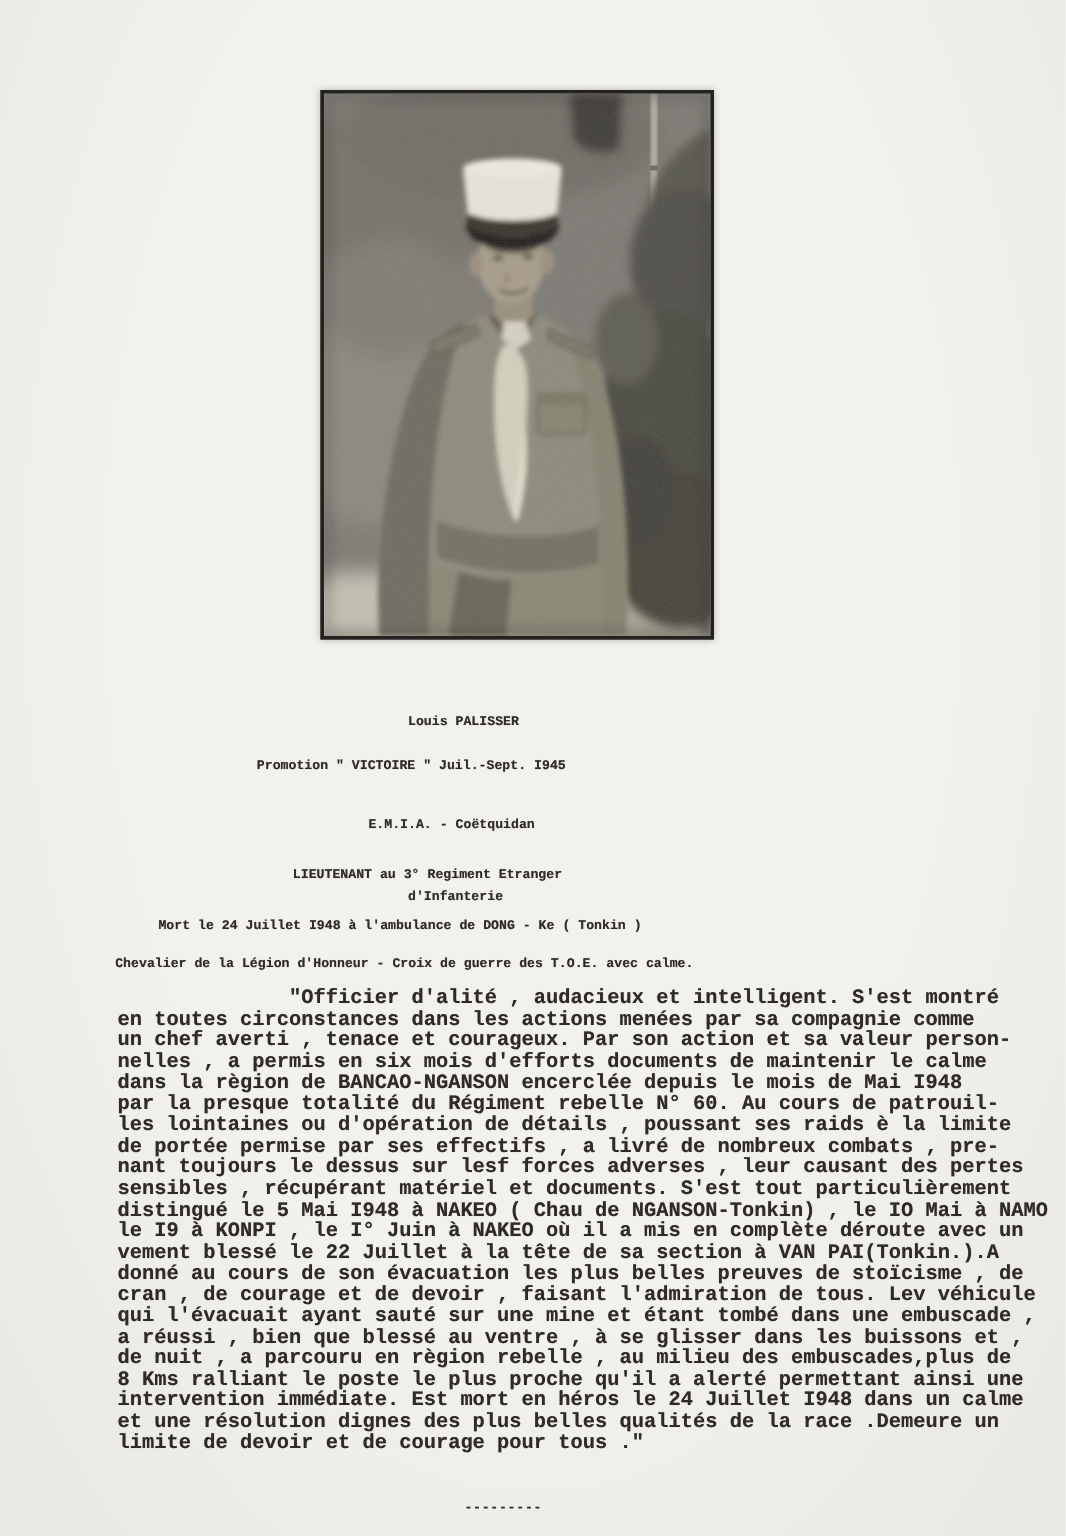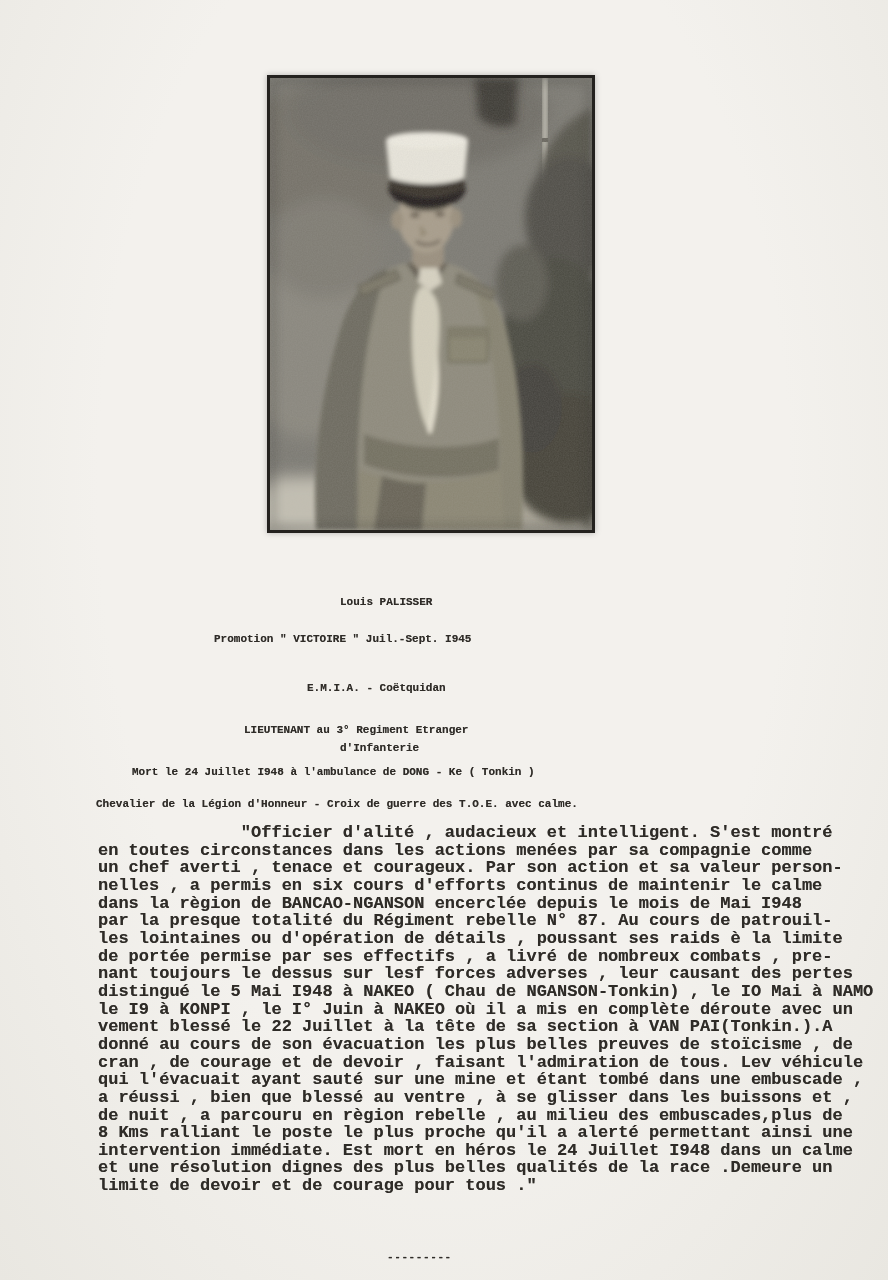--- a/index.html
+++ b/index.html
@@ -158,26 +158,27 @@
   <div class="tw l-rank1">LIEUTENANT au 3° Regiment Etranger</div>
   <div class="tw l-rank2">d'Infanterie</div>
 
   <div class="tw l-death">Mort le 24 Juillet I948 à l'ambulance de DONG - Ke ( Tonkin )</div>
   <div class="tw l-decorations">Chevalier de la Légion d'Honneur - Croix de guerre des T.O.E. avec calme.</div>
 
   <div class="citation">
       <div class="cit-line">              "Officier d'alité , audacieux et intelligent. S'est montré</div>
       <div class="cit-line">en toutes circonstances dans les actions menées par sa compagnie comme</div>
       <div class="cit-line">un chef averti , tenace et courageux. Par son action et sa valeur person-</div>
-      <div class="cit-line">nelles , a permis en six cours d'efforts continus de maintenir le calme</div>
+      <div class="cit-line">nelles , a permis en six mois d'efforts documents de maintenir le calme</div>
       <div class="cit-line">dans la règion de BANCAO-NGANSON encerclée depuis le mois de Mai I948</div>
-      <div class="cit-line">par la presque totalité du Régiment rebelle N° 87. Au cours de patrouil-</div>
+      <div class="cit-line">par la presque totalité du Régiment rebelle N° 60. Au cours de patrouil-</div>
       <div class="cit-line">les lointaines ou d'opération de détails , poussant ses raids è la limite</div>
       <div class="cit-line">de portée permise par ses effectifs , a livré de nombreux combats , pre-</div>
       <div class="cit-line">nant toujours le dessus sur lesf forces adverses , leur causant des pertes</div>
+      <div class="cit-line">sensibles , récupérant matériel et documents. S'est tout particulièrement</div>
       <div class="cit-line">distingué le 5 Mai I948 à NAKEO ( Chau de NGANSON-Tonkin) , le IO Mai à NAMO</div>
       <div class="cit-line">le I9 à KONPI , le I° Juin à NAKEO où il a mis en complète déroute avec un</div>
       <div class="cit-line">vement blessé le 22 Juillet à la tête de sa section à VAN PAI(Tonkin.).A</div>
       <div class="cit-line">donné au cours de son évacuation les plus belles preuves de stoïcisme , de</div>
       <div class="cit-line">cran , de courage et de devoir , faisant l'admiration de tous. Lev véhicule</div>
       <div class="cit-line">qui l'évacuait ayant sauté sur une mine et étant tombé dans une embuscade ,</div>
       <div class="cit-line">a réussi , bien que blessé au ventre , à se glisser dans les buissons et ,</div>
       <div class="cit-line">de nuit , a parcouru en règion rebelle , au milieu des embuscades,plus de</div>
       <div class="cit-line">8 Kms ralliant le poste le plus proche qu'il a alerté permettant ainsi une</div>
       <div class="cit-line">intervention immédiate. Est mort en héros le 24 Juillet I948 dans un calme</div>

